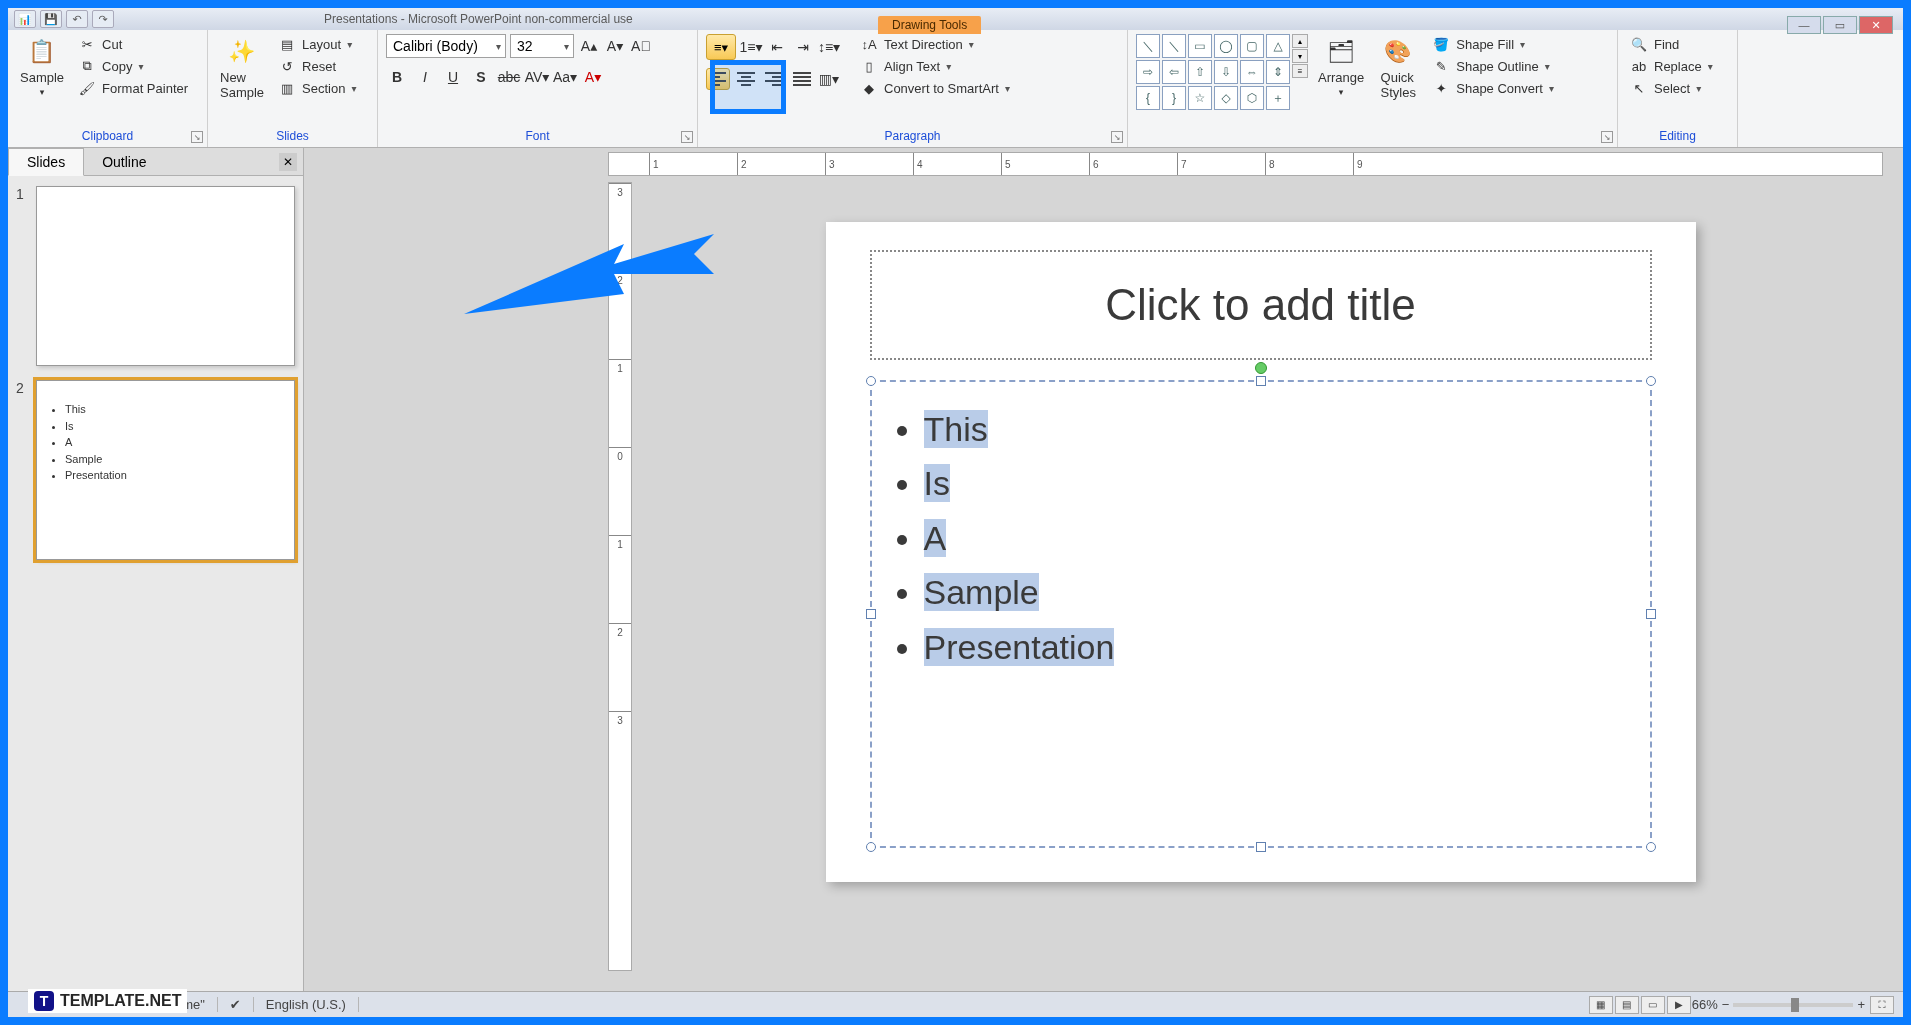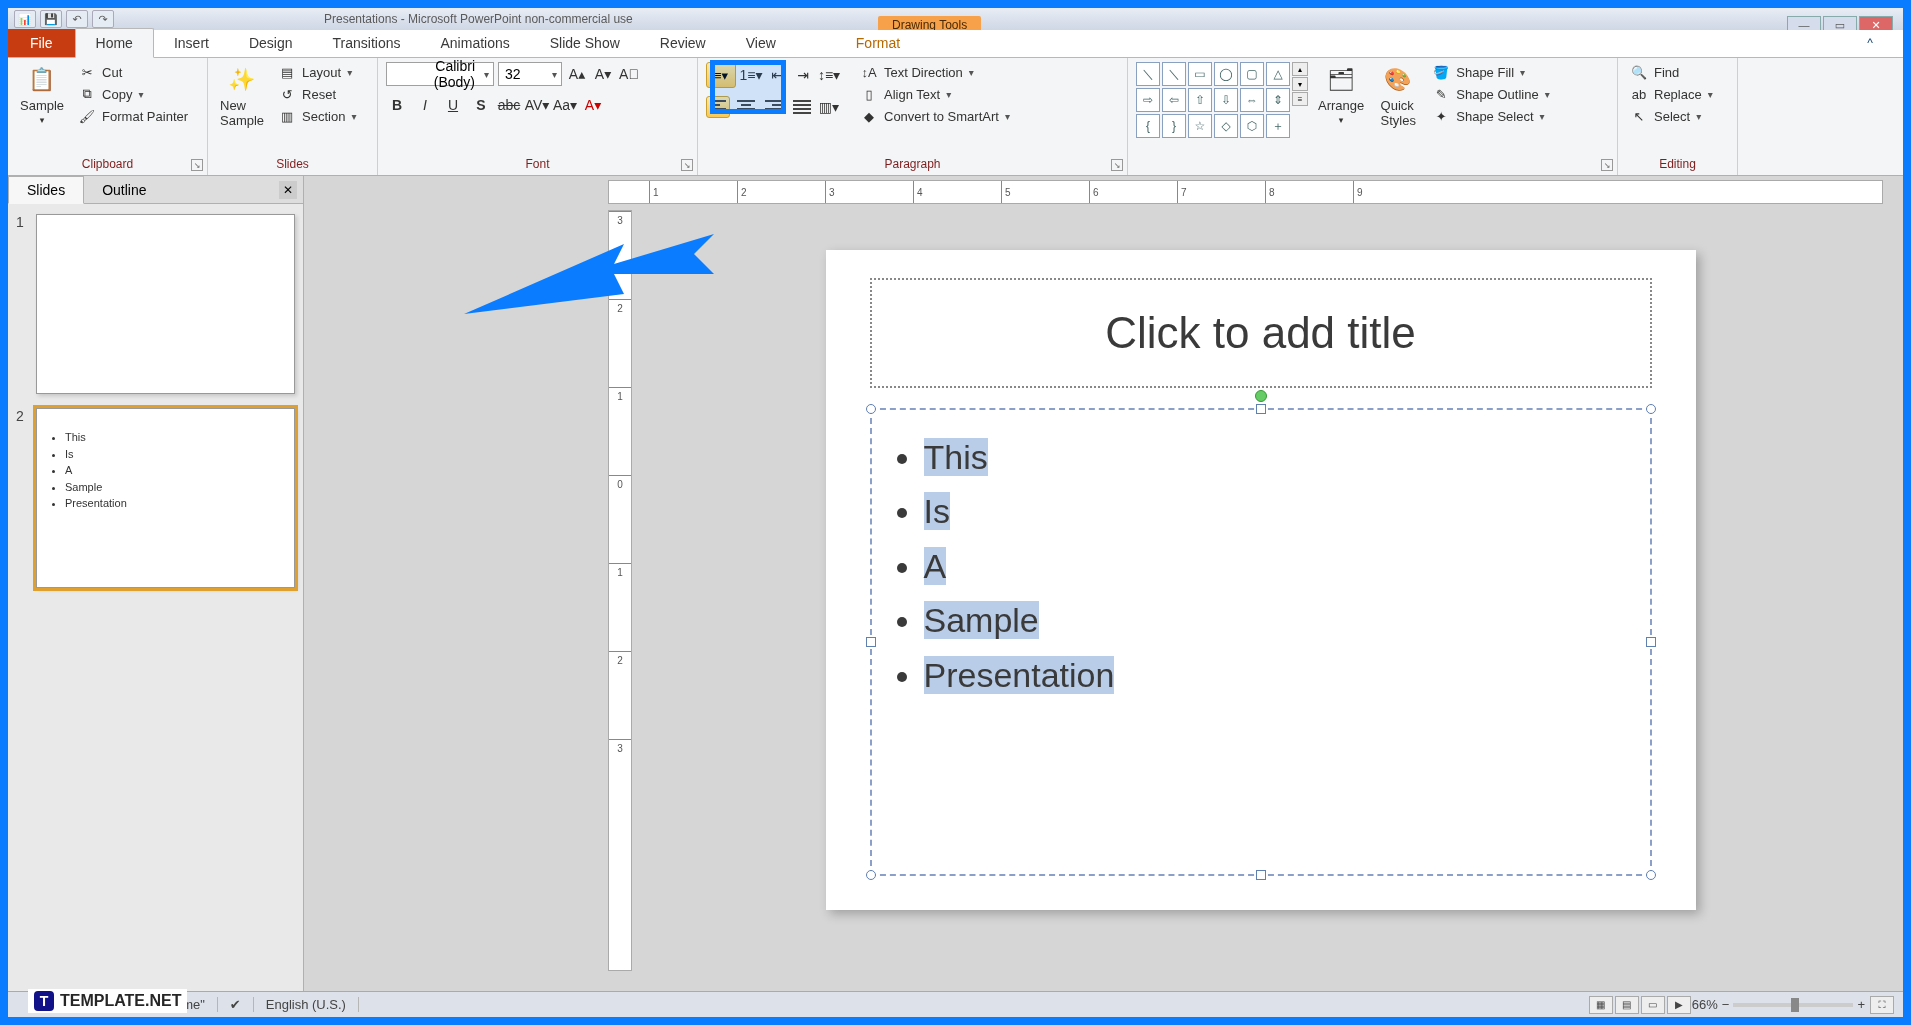--- a/index.html
+++ b/index.html
@@ -15,31 +15,31 @@
 .win-btn.close { background:#d66; color:#fff;}
 .ribbon-tabs { height:28px; background:#fff; display:flex; align-items:flex-end; border-bottom:1px solid #b8b8b8; position:relative;}
 .file-tab { background:#c83c12; color:#fff; padding:6px 22px; font-size:14px; height:28px; display:flex;align-items:center;}
 .rtab { padding:6px 20px; font-size:14px; color:#3a3a3a; cursor:default;}
 .rtab.active { background:#f4f5f6; border:1px solid #b8b8b8; border-bottom:1px solid #f4f5f6; margin-bottom:-1px; border-radius:2px 2px 0 0;}
 .format-tab { color:#b56800; }
 .help-icon { position:absolute; right:30px; top:6px; font-size:12px; color:#147;}
 .ribbon { height:118px; background:#f4f5f6; display:flex; border-bottom:1px solid #b0b0b0;}
 .group { border-right:1px solid #cfcfcf; padding:4px 8px 2px 8px; display:flex; flex-direction:column; justify-content:space-between; position:relative;}
 .group-content { display:flex; gap:6px; align-items:flex-start; flex:1;}
-.group-label { text-align:center; font-size:12px; color:#7f1d1d; padding:2px 0;}
+.group-label { text-align:center; font-size:12px; color:#1d4ed8; padding:2px 0;}
 .group-launcher { position:absolute; right:4px; bottom:4px; width:12px; height:12px; border:1px solid #999; font-size:8px; display:flex;align-items:center;justify-content:center; color:#666;}
 .big-btn { display:flex; flex-direction:column; align-items:center; gap:2px; padding:2px 4px; font-size:13px; color:#333; min-width:48px;}
 .big-btn .ico { width:32px; height:32px; display:flex;align-items:center;justify-content:center; font-size:22px;}
 .stack { display:flex; flex-direction:column; gap:2px;}
 .small-btn { display:flex; align-items:center; gap:6px; font-size:13px; color:#333; padding:2px 4px; white-space:nowrap;}
 .small-btn .si { width:18px; height:16px; display:flex;align-items:center;justify-content:center;font-size:13px;}
 .font-row1 { display:flex; gap:4px; align-items:center;}
 .font-row2 { display:flex; gap:6px; align-items:center; margin-top:8px;}
 .combo { background:#fff; border:1px solid #a0a0a0; height:24px; display:flex; align-items:center; padding:0 18px 0 6px; font-size:14px; position:relative;}
-.combo.font { width:108px;text-align:right;}
+.combo.font { width:120px;text-align:right;}
 .combo.size { width:64px;}
 .combo::after { content:"▾"; position:absolute; right:4px; font-size:10px; color:#555;}
 .mini { width:22px; height:22px; display:flex;align-items:center;justify-content:center; font-size:14px; color:#333;}
 .mini.b { font-weight:bold;}
 .mini.i { font-style:italic;}
 .mini.u { text-decoration:underline;}
 .mini.s { text-decoration:line-through;}
 .para-stack { display:flex; flex-direction:column; gap:8px;}
 .para-row { display:flex; gap:4px; align-items:center;}
 .bullets-highlight { position:absolute; width:76px; height:54px; border:5px solid #0a7cff; background:rgba(10,124,255,.15); top:60px; left:710px; z-index:50; pointer-events:none;}
@@ -109,33 +109,20 @@
     </div>
     <div class="title-text">Presentations - Microsoft PowerPoint non-commercial use</div>
     <div class="drawing-tools">Drawing Tools</div>
     <div class="win-btns">
       <div class="win-btn">—</div>
       <div class="win-btn">▭</div>
       <div class="win-btn close">✕</div>
     </div>
   </div>
 
-  <div class="ribbon-tabs">
-    <div class="file-tab">File</div>
-    <div class="rtab active">Home</div>
-    <div class="rtab">Insert</div>
-    <div class="rtab">Design</div>
-    <div class="rtab">Transitions</div>
-    <div class="rtab">Animations</div>
-    <div class="rtab">Slide Show</div>
-    <div class="rtab">Review</div>
-    <div class="rtab">View</div>
-    <div class="rtab format-tab" style="margin-left:40px">Format</div>
-    <div class="help-icon">^</div>
-  </div>
 
   <div class="ribbon">
 
     <div class="group" style="width:200px">
       <div class="group-content">
         <div class="big-btn">
           <div class="ico">📋</div>
           <div>Sample</div>
           <div style="font-size:9px">▾</div>
         </div>
@@ -311,21 +298,21 @@
           <div class="small-btn caret-dn">
               <span class="si">🪣</span>
               <span>Shape Fill</span>
             </div>
           <div class="small-btn caret-dn">
               <span class="si">✎</span>
               <span>Shape Outline</span>
             </div>
           <div class="small-btn caret-dn">
               <span class="si">✦</span>
-              <span>Shape Select</span>
+              <span>Shape Convert</span>
             </div>
         </div>
       </div>
       <div class="group-launcher">↘</div>
     </div>
 
     <div class="group" style="width:120px">
       <div class="group-content">
         <div class="stack">
           <div class="small-btn">

